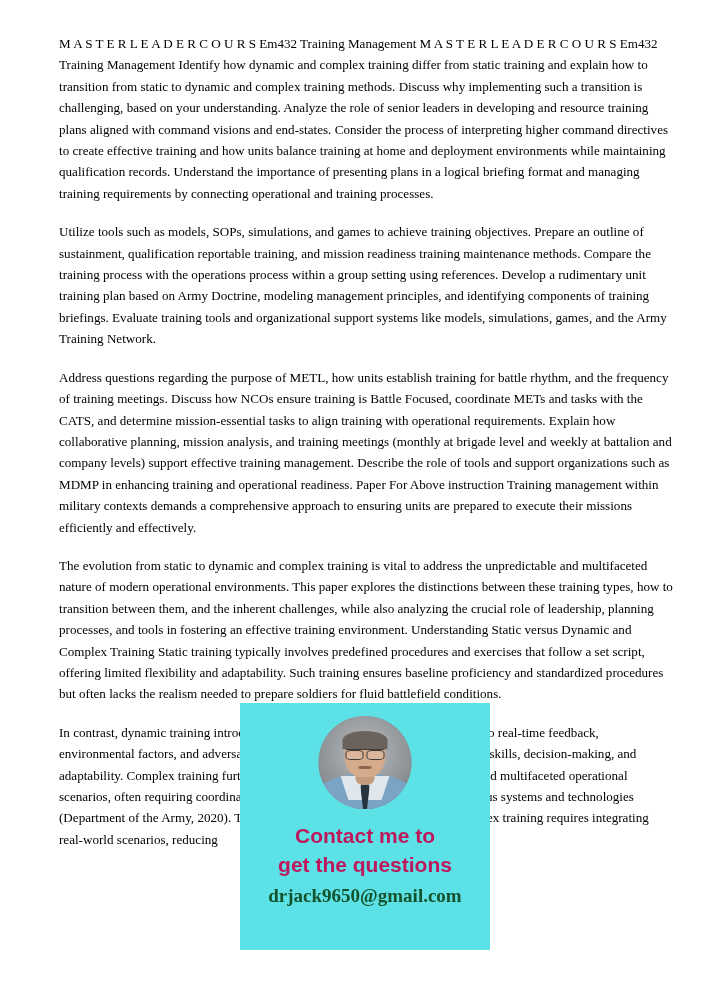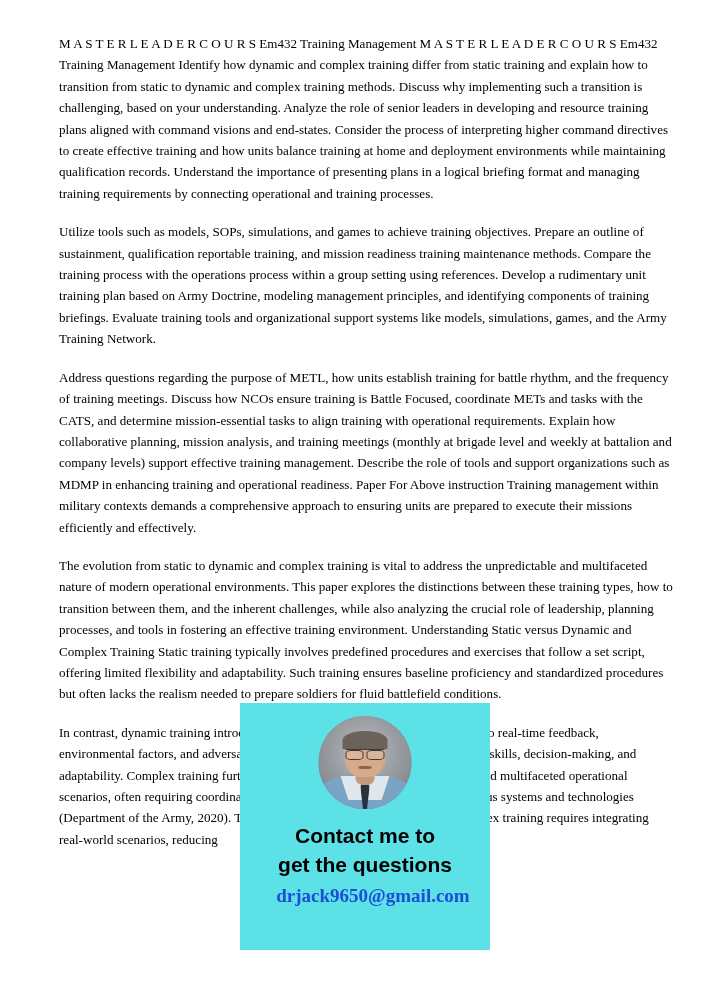--- a/index.html
+++ b/index.html
@@ -160,34 +160,33 @@
     left: 0;
     top: 118px;
     width: 250px;
     text-align: center;
   }
   .contact-line {
     font-family: "Liberation Sans", sans-serif;
     font-weight: bold;
     font-size: 21px;
     line-height: 29px;
-    color: #000000;
+    color: #be185d;
   }
   #contact-email {
     position: absolute;
     left: 0;
     top: 180px;
     width: 250px;
     text-align: center;
     font-family: "Liberation Serif", serif;
     font-weight: bold;
     font-size: 19px;
     line-height: 26px;
-    color: #1d4ed8;
-    margin-left: 8px;
+    color: #14532d;
   }
 </style>
 </head>
 <body>
 
 <div id="page">
 
   <div id="doc-body">
     <p class="para">M A S T E R L E A D E R C O U R S Em432 Training Management M A S T E R L E A D E R C O U R S Em432 Training Management Identify how dynamic and complex training differ from static training and explain how to transition from static to dynamic and complex training methods. Discuss why implementing such a transition is challenging, based on your understanding. Analyze the role of senior leaders in developing and resource training plans aligned with command visions and end-states. Consider the process of interpreting higher command directives to create effective training and how units balance training at home and deployment environments while maintaining qualification records. Understand the importance of presenting plans in a logical briefing format and managing training requirements by connecting operational and training processes.</p>
     <p class="para">Utilize tools such as models, SOPs, simulations, and games to achieve training objectives. Prepare an outline of sustainment, qualification reportable training, and mission readiness training maintenance methods. Compare the training process with the operations process within a group setting using references. Develop a rudimentary unit training plan based on Army Doctrine, modeling management principles, and identifying components of training briefings. Evaluate training tools and organizational support systems like models, simulations, games, and the Army Training Network.</p>

